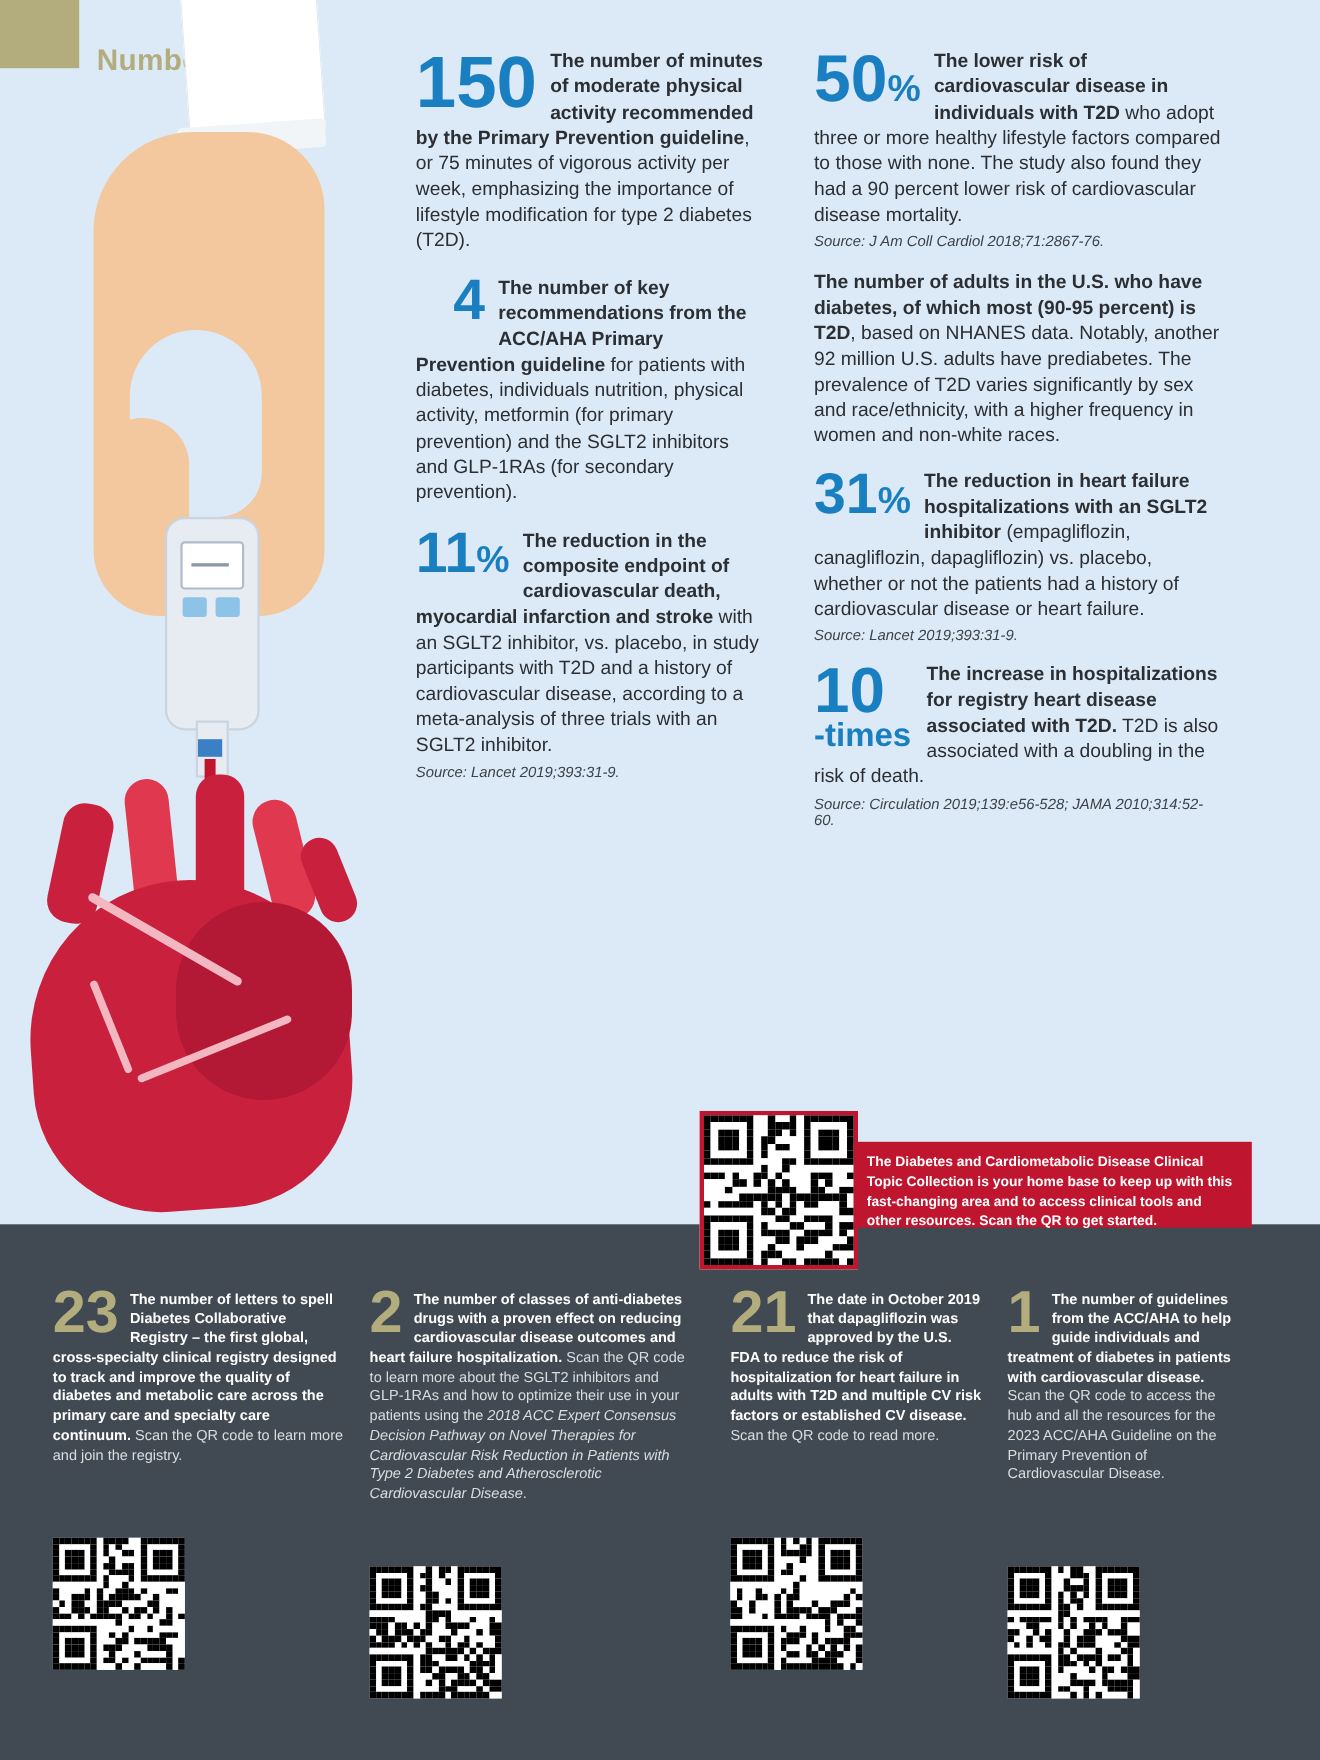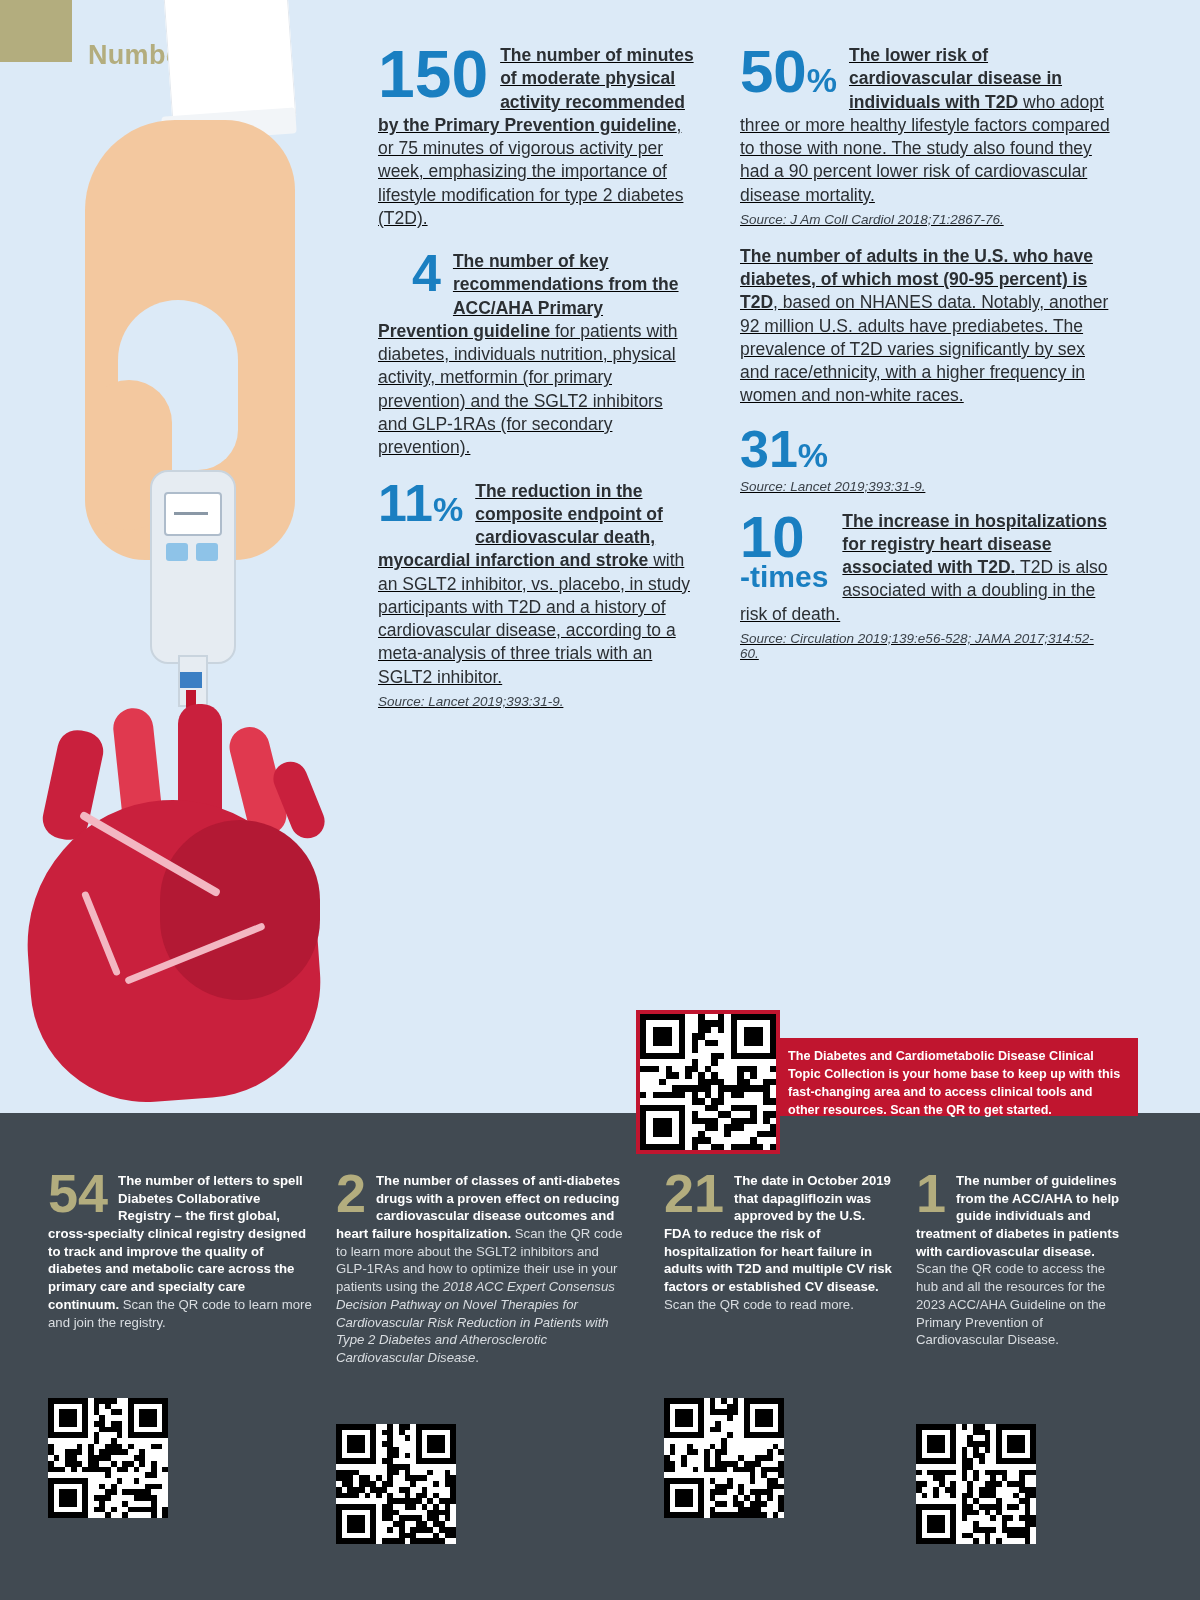--- a/index.html
+++ b/index.html
@@ -46,21 +46,21 @@
   .hl2{position:absolute;left:110px;top:250px;width:150px;height:7px;background:#f3b7c2;border-radius:6px;transform:rotate(-22deg);}
   .hl3{position:absolute;left:46px;top:230px;width:90px;height:7px;background:#f3b7c2;border-radius:6px;transform:rotate(68deg);}
 
   
   .oval{position:absolute;left:295px;top:815px;width:392px;height:330px;background:#1a7fc1;border-radius:50%;display:flex;flex-direction:column;align-items:center;justify-content:center;color:#fff;text-align:center;}
   .oval .l1{font-size:36px;font-weight:bold;line-height:1.08;}
   .oval .l2{font-size:62px;font-weight:bold;line-height:1.02;margin-top:2px;}
 
   
   .col{position:absolute;}
-  .stat{position:relative;margin-bottom:4px;text-decoration:underline;}
+  .stat{position:relative;margin-bottom:4px;}
   .num{color:#1a7fc1;font-weight:bold;line-height:.92;}
   .stat p{margin:0;font-size:17.5px;line-height:1.33;color:#2b2f33;}
   .stat p .b{font-weight:bold;}
   .src{font-size:13.5px;font-style:italic;color:#3b4249;margin-top:5px;}
 
   .colA{left:378px;top:44px;width:316px;}
   .colB{left:740px;top:44px;width:372px;}
 
   
   .fl{float:left;margin-right:12px;}
@@ -171,29 +171,30 @@
       <div class="src">Source: J Am Coll Cardiol 2018;71:2867-76.</div>
     </div>
 
     <div class="stat" style="margin-top:18px">
       <p><span class="b">The number of adults in the U.S. who have diabetes, of which most (90-95 percent) is T2D</span><span>, based on NHANES data. Notably, another 92 million U.S. adults have prediabetes. The prevalence of T2D varies significantly by sex and race/ethnicity, with a higher frequency in women and non-white races.</span></p>
       <div style="clear:both"></div>
     </div>
 
     <div class="stat" style="margin-top:18px">
       <span class="num n31 fl"><span>31</span><span class="pct">%</span></span>
+      <p><span class="b">The reduction in heart failure hospitalizations with an SGLT2 inhibitor</span><span> (empagliflozin, canagliflozin, dapagliflozin) vs. placebo, whether or not the patients had a history of cardiovascular disease or heart failure.</span></p>
       <div style="clear:both"></div>
       <div class="src">Source: Lancet 2019;393:31-9.</div>
     </div>
 
     <div class="stat" style="margin-top:16px">
       <span class="num n10 fl" style="margin-right:14px"><span>10</span><span class="sub">-times</span></span>
       <p><span class="b">The increase in hospitalizations for registry heart disease associated with T2D.</span><span> T2D is also associated with a doubling in the risk of death.</span></p>
       <div style="clear:both"></div>
-      <div class="src">Source: Circulation 2019;139:e56-528; JAMA 2017;314:52-60.</div>
+      <div class="src">Source: Circulation 2019;139:e56-528; JAMA 2010;314:52-60.</div>
     </div>
 
   </div>
 
   <div class="dark-panel"></div>
 
   <div class="qr-main">
       <div class="qr-cells" id="qrA">
         <i style="background:#000"></i>
         <i style="background:#000"></i>
@@ -634,21 +635,21 @@
         <i style="background:#000"></i>
         <i style="background:#000"></i>
         <i style="background:#000"></i>
         <i style="background:#fff"></i>
         <i style="background:#000"></i>
       </div>
     </div>
   <div class="red-box">The Diabetes and Cardiometabolic Disease Clinical Topic Collection is your home base to keep up with this fast-changing area and to access clinical tools and other resources. Scan the QR to get started.</div>
 
   <div class="bitem b1">
-    <span class="bnum">54</span>
+    <span class="bnum">23</span>
     <span class="b">The number of letters to spell Diabetes Collaborative Registry – the first global, cross-specialty clinical registry designed to track and improve the quality of diabetes and metabolic care across the primary care and specialty care continuum.</span><span> Scan the QR code to learn more and join the registry.</span>
   </div>
   <div class="bitem b2">
     <span class="bnum">2</span>
     <span class="b">The number of classes of anti-diabetes drugs with a proven effect on reducing cardiovascular disease outcomes and heart failure hospitalization.</span><span> Scan the QR code to learn more about the SGLT2 inhibitors and GLP-1RAs and how to optimize their use in your patients using the </span><em>2018 ACC Expert Consensus Decision Pathway on Novel Therapies for Cardiovascular Risk Reduction in Patients with Type 2 Diabetes and Atherosclerotic Cardiovascular Disease</em><span>.</span>
   </div>
   <div class="bitem b3">
     <span class="bnum">21</span>
     <span class="b">The date in October 2019 that dapagliflozin was approved by the U.S. FDA to reduce the risk of hospitalization for heart failure in adults with T2D and multiple CV risk factors or established CV disease.</span><span> Scan the QR code to read more.</span>
   </div>

